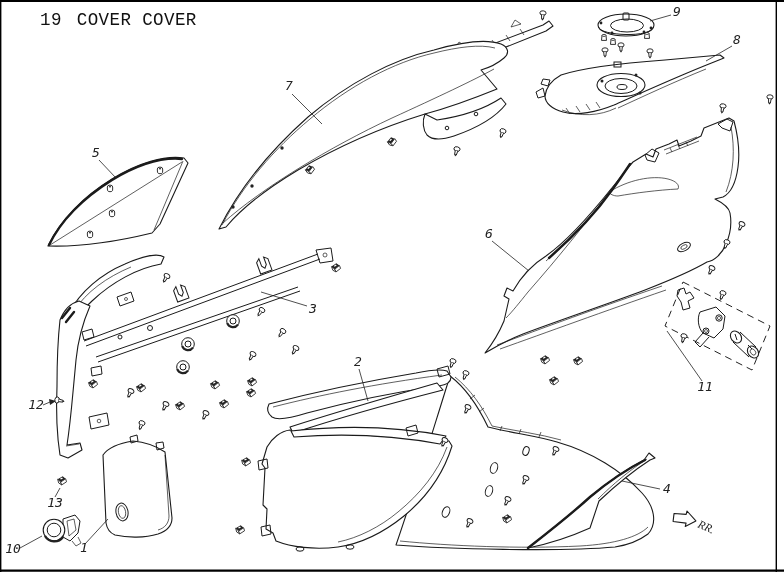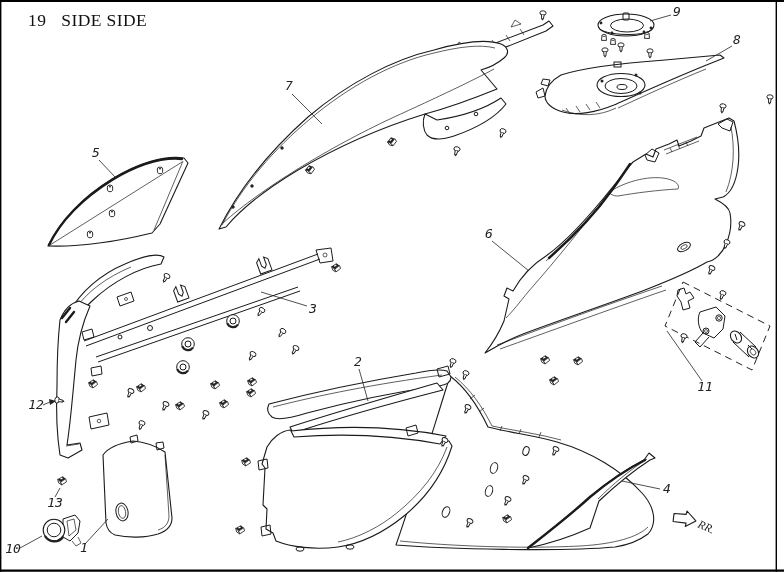--- a/index.html
+++ b/index.html
@@ -1,37 +1,37 @@
 <!DOCTYPE html>
 <html><head>
 <meta charset="utf-8">
 <style>
   html,body{margin:0;padding:0;background:#e8e8e8;}
   .page{position:relative;width:784px;height:572px;background:#fff;overflow:hidden;
         font-family:"Liberation Serif",serif;}
-  .title{position:absolute;left:28px;top:10px;display:flex;gap:15px;
-         font-size:17.5px;color:#111;letter-spacing:.4px;white-space:pre;}
+  .title{position:absolute;left:40px;top:10px;display:flex;gap:15px;
+         font-size:17.5px;color:#111;letter-spacing:.4px;white-space:pre;font-family:Liberation Mono, monospace;}
   svg{position:absolute;left:0;top:0;}
   .p{fill:#fff;stroke:#1b1b1b;stroke-width:1.1;stroke-linejoin:round;}
   .t{fill:none;stroke:#1b1b1b;stroke-width:.7;}
   .m{fill:none;stroke:#1b1b1b;stroke-width:1;}
   .k{fill:none;stroke:#1b1b1b;stroke-width:2.4;stroke-linecap:round;}
   .ld{stroke:#222;stroke-width:.8;fill:none;}
   .co{font-family:"DejaVu Sans Mono",monospace;font-size:13px;font-style:italic;fill:#222;}
   .rr{font-family:"Liberation Serif",serif;font-style:italic;font-size:11.5px;fill:#222;}
   .bd{stroke:#000;fill:none;}
 </style>
 </head>
 <body>
 
 <div class="page">
 
   <div class="title">
     <span>19</span>
-    <span>SIDE SIDE</span>
+    <span>COVER COVER</span>
   </div>
 
   <svg width="784" height="572" viewBox="0 0 784 572">
     <defs>
       <g id="screw">
         <ellipse cx="0" cy="0" rx="3.1" ry="2.2" fill="#fff" stroke="#1b1b1b" stroke-width=".9"></ellipse>
         <path d="M-3.1,0 A3.1,2.2 0 0 0 3.1,0.3 L2.2,1.6 L-2.4,1.4 Z" fill="#333"></path>
         <path d="M-1.3,1.9 L-0.9,6 L0.9,6 L1.3,1.9" fill="#fff" stroke="#1b1b1b" stroke-width=".9"></path>
         <path d="M-0.9,6 L0,7.8 L0.9,6 Z" fill="#1b1b1b"></path>
       </g>

